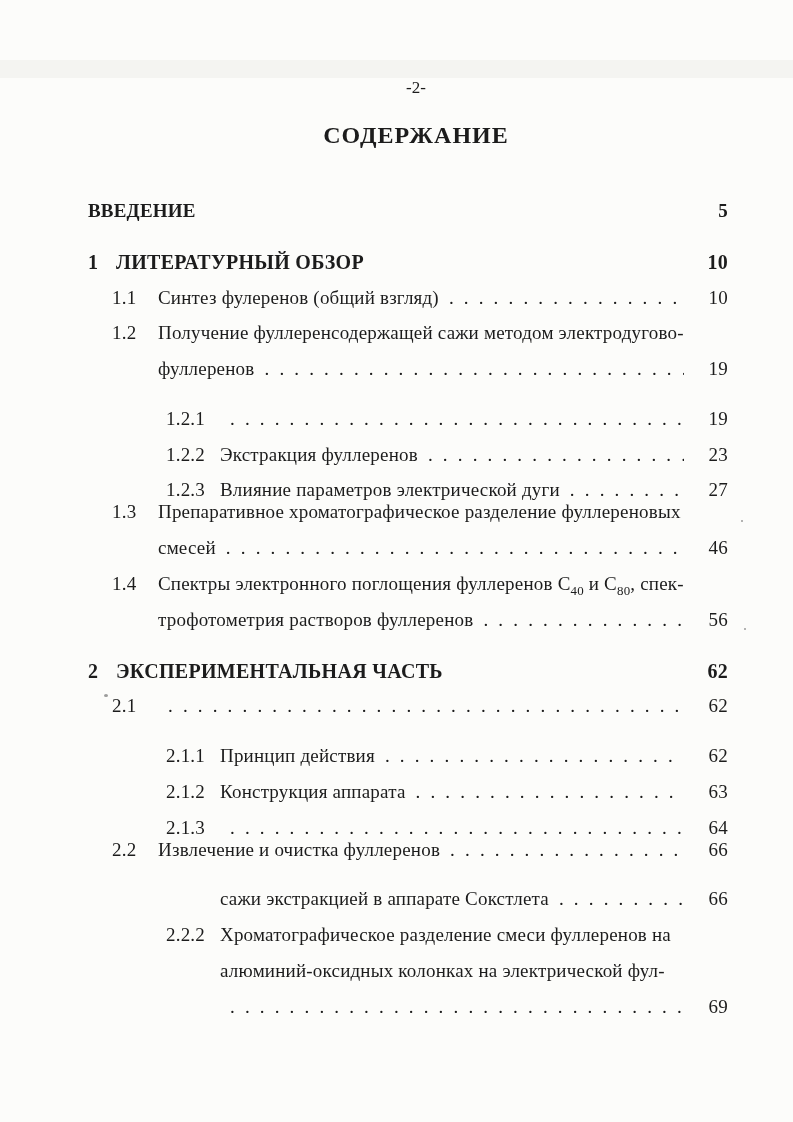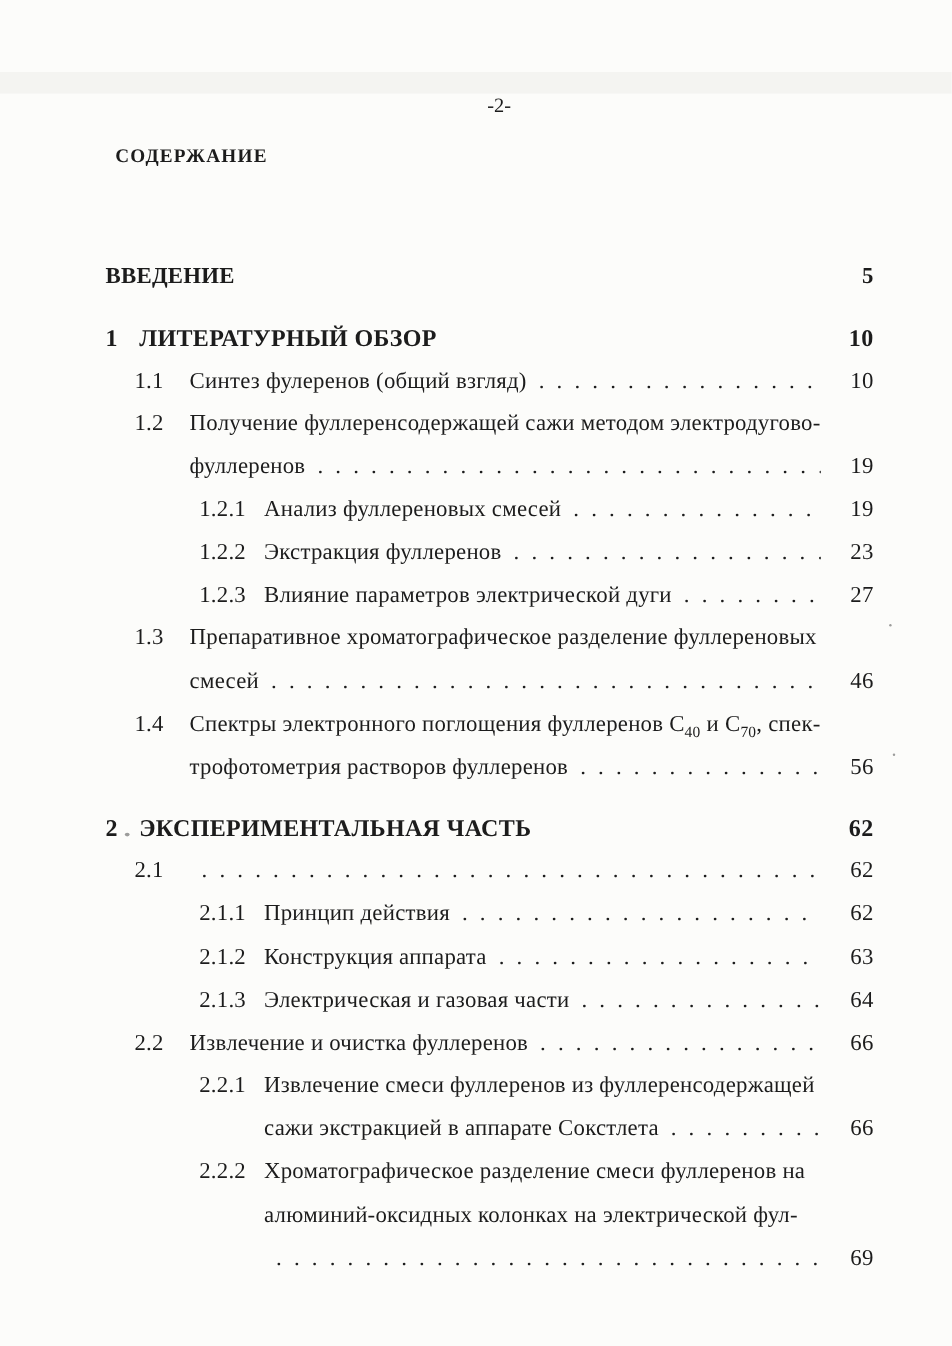--- a/index.html
+++ b/index.html
@@ -30,46 +30,47 @@
     padding-top: 78px;
   }
   .pageno {
     text-align: center;
     transform: translateX(8px);
     font-size: 17px;
     height: 22px;
   }
   .title {
     margin: 22px 0 0 0;
+    text-align: center;
     transform: translateX(8px);
-    font-size: 16px;
+    font-size: 24px;
     font-weight: bold;
     letter-spacing: 1px;
     height: 26px;
   }
-  .toc { margin-top: 72px; }
+  .toc { margin-top: 52px; }
   .row {
     display: flex;
     align-items: baseline;
     height: 35.8px;
     font-size: 19px;
     letter-spacing: 0.2px;
   }
   .row .num { flex: none; }
   .row .txt { flex: none; white-space: nowrap; }
   .chapter {
     font-weight: bold;
     font-size: 20px;
     letter-spacing: 0.3px;
     margin-top: 15px;
   }
   .chapter .num { width: 28px; }
   .l2 { padding-left: 24px; }
   .l2 .num { width: 46px; }
-  .l3 { padding-left: 78px; }
+  .l3 { padding-left: 78px; align-items: flex-end; }
   .l3 .num { width: 54px; }
   .leader {
     flex: 1;
     overflow: hidden;
     white-space: nowrap;
     margin: 0 8px 0 10px;
     word-spacing: 5px;
   }
   .fill { flex: 1; }
   .pg {
@@ -122,21 +123,20 @@
     </div>
     <div class="row l2">
       <span class="num"></span>
       <span class="txt">фуллеренов</span>
       <span class="leader">. . . . . . . . . . . . . . . . . . . . . . . . . . . . . . . . . . . . . . . . . . . . . . . . . . . . . . . . . . . . </span>
       <span class="pg">19</span>
     </div>
 
     <div class="row l3">
       <span class="num">1.2.1</span>
-      <span class="txt">Анализ фуллереновых смесей</span>
       <span class="leader">. . . . . . . . . . . . . . . . . . . . . . . . . . . . . . . . . . . . . . . . . . . . . . . . . . . . . . . . . . . . </span>
       <span class="pg">19</span>
     </div>
 
     <div class="row l3">
       <span class="num">1.2.2</span>
       <span class="txt">Экстракция фуллеренов</span>
       <span class="leader">. . . . . . . . . . . . . . . . . . . . . . . . . . . . . . . . . . . . . . . . . . . . . . . . . . . . . . . . . . . . </span>
       <span class="pg">23</span>
     </div>
@@ -154,21 +154,21 @@
     </div>
     <div class="row l2">
       <span class="num"></span>
       <span class="txt">смесей</span>
       <span class="leader">. . . . . . . . . . . . . . . . . . . . . . . . . . . . . . . . . . . . . . . . . . . . . . . . . . . . . . . . . . . . </span>
       <span class="pg">46</span>
     </div>
 
     <div class="row l2">
       <span class="num">1.4</span>
-      <span class="txt"><span>Спектры электронного поглощения фуллеренов C</span><sub>40</sub><span> и C</span><sub>70</sub><span>, спек-</span></span>
+      <span class="txt"><span>Спектры электронного поглощения фуллеренов C</span><sub>40</sub><span> и C</span><sub>80</sub><span>, спек-</span></span>
     </div>
     <div class="row l2">
       <span class="num"></span>
       <span class="txt">трофотометрия растворов фуллеренов</span>
       <span class="leader">. . . . . . . . . . . . . . . . . . . . . . . . . . . . . . . . . . . . . . . . . . . . . . . . . . . . . . . . . . . . </span>
       <span class="pg">56</span>
     </div>
 
     <div class="row chapter">
       <span class="num">2</span>
@@ -192,37 +192,32 @@
 
     <div class="row l3">
       <span class="num">2.1.2</span>
       <span class="txt">Конструкция аппарата</span>
       <span class="leader">. . . . . . . . . . . . . . . . . . . . . . . . . . . . . . . . . . . . . . . . . . . . . . . . . . . . . . . . . . . . </span>
       <span class="pg">63</span>
     </div>
 
     <div class="row l3">
       <span class="num">2.1.3</span>
-      <span class="txt">Электрическая и газовая части</span>
       <span class="leader">. . . . . . . . . . . . . . . . . . . . . . . . . . . . . . . . . . . . . . . . . . . . . . . . . . . . . . . . . . . . </span>
       <span class="pg">64</span>
     </div>
 
     <div class="row l2">
       <span class="num">2.2</span>
       <span class="txt">Извлечение и очистка фуллеренов</span>
       <span class="leader">. . . . . . . . . . . . . . . . . . . . . . . . . . . . . . . . . . . . . . . . . . . . . . . . . . . . . . . . . . . . </span>
       <span class="pg">66</span>
     </div>
 
     <div class="row l3">
-      <span class="num">2.2.1</span>
-      <span class="txt">Извлечение смеси фуллеренов из фуллеренсодержащей</span>
-    </div>
-    <div class="row l3">
       <span class="num"></span>
       <span class="txt">сажи экстракцией в аппарате Сокстлета</span>
       <span class="leader">. . . . . . . . . . . . . . . . . . . . . . . . . . . . . . . . . . . . . . . . . . . . . . . . . . . . . . . . . . . . </span>
       <span class="pg">66</span>
     </div>
 
     <div class="row l3">
       <span class="num">2.2.2</span>
       <span class="txt">Хроматографическое разделение смеси фуллеренов на</span>
     </div>

